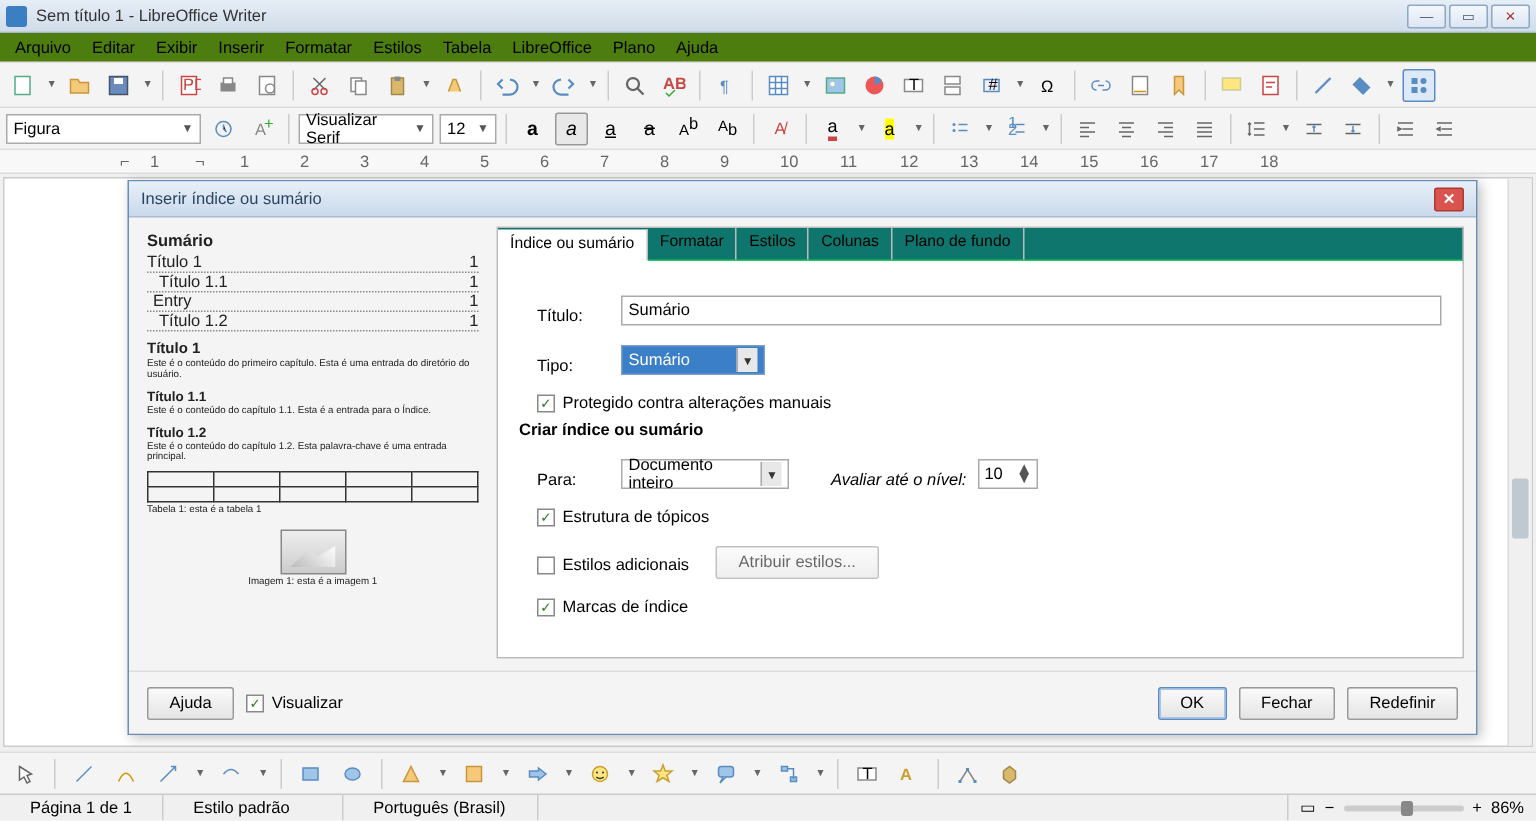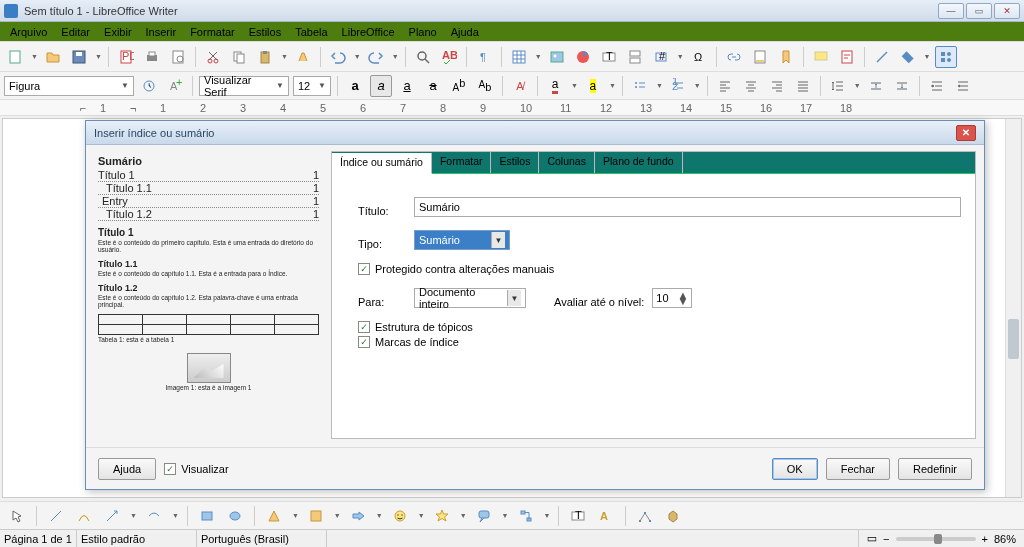--- a/index.html
+++ b/index.html
@@ -42,36 +42,36 @@
 .preview .imgbox{width:44px;height:30px;border:1px solid #888;margin:10px auto 0;background:linear-gradient(#eee,#ccc);position:relative;}
 .preview .imgbox:before{content:"";position:absolute;left:6px;right:6px;bottom:4px;height:14px;background:linear-gradient(45deg,#bbb,#fff);clip-path:polygon(0 100%,40% 20%,60% 50%,100% 0,100% 100%);}
 .tabs-panel{flex:1;border:1px solid #bbb;background:#fff;margin:6px 8px 6px 0;display:flex;flex-direction:column;}
 .tabs{display:flex;height:22px;border-bottom:1px solid #22c55e;background:#0f766e;text-align:center;}
 .tab{padding:3px 8px;border-right:1px solid #bbb;cursor:pointer;font-size:10.5px;}
 .tab.active{background:#fff;border-bottom:1px solid #fff;position:relative;top:1px;}
 .panel-content{padding:10px 14px;font-size:11px;}
 .section-hdr{font-weight:bold;margin:6px 0 4px;}
 .row{display:flex;align-items:flex-end;gap:8px;margin:13px 0;}
 .row label{width:48px;}
-.row .lbl2{width:auto;margin-left:20px;}
+.row .lbl2{width:auto;margin-left:20px;font-style:italic;}
 .textinput{flex:1;height:20px;border:1px solid #aaa;padding:0 4px;background:#fff;}
 .select{height:20px;border:1px solid #7a9cc6;background:#3a7fc8;color:#fff;padding:0 4px;display:flex;align-items:center;width:96px;}
 .select.plain{background:#fff;color:#000;border-color:#aaa;}
 .select .arr{margin-left:auto;background:#e8e8e8;color:#333;width:14px;height:16px;display:flex;align-items:center;justify-content:center;font-size:8px;border-left:1px solid #aaa;}
 .checkbox{display:flex;align-items:center;gap:5px;margin:3px 0;}
 .checkbox .box{width:12px;height:12px;border:1px solid #888;background:#fff;display:flex;align-items:center;justify-content:center;font-size:9px;color:#2a7a2a;}
 .spin{width:40px;height:20px;border:1px solid #aaa;background:#fff;display:flex;align-items:center;padding:0 3px;}
 .spin .arrs{margin-left:auto;display:flex;flex-direction:column;font-size:6px;line-height:6px;color:#555;}
 .btn{height:22px;padding:0 14px;border:1px solid #999;background:linear-gradient(#fafafa,#e4e4e4);border-radius:2px;cursor:pointer;display:flex;align-items:center;}
 .btn.primary{border-color:#5a8cc4;box-shadow:0 0 0 1px #a7c5e8 inset;}
 .dlg-footer{position:absolute;left:0;right:0;bottom:0;height:42px;display:flex;align-items:center;padding:0 12px;gap:8px;background:#f4f4f4;border-top:1px solid #ddd;}
 .dlg-footer .spacer{flex:1;}
 .drawbar{position:absolute;left:0;right:0;bottom:18px;height:28px;background:#f4f4f4;display:flex;align-items:center;padding:0 6px;gap:6px;border-top:1px solid #ddd;}
 .statusbar{position:absolute;left:0;right:0;bottom:0;height:18px;background:#f0f0f0;border-top:1px solid #ccc;display:flex;align-items:center;font-size:10.5px;}
-.statusbar .cell{padding:0 4px;border-right:1px solid #ccc;height:100%;display:flex;align-items:center;}
+.statusbar .cell{padding:0 20px;border-right:1px solid #ccc;height:100%;display:flex;align-items:center;}
 .statusbar .zoom{margin-left:auto;display:flex;align-items:center;gap:6px;padding:0 8px;}
 .zoomslider{width:80px;height:4px;background:#ccc;position:relative;border-radius:2px;}
 .zoomslider .knob{position:absolute;left:38px;top:-3px;width:8px;height:10px;background:#888;border-radius:2px;}
 </style>
 </head>
 <body>
 
 <div class="titlebar">
   <div class="icon"></div>
   <div class="title">Sem título 1 - LibreOffice Writer</div>
@@ -540,40 +540,48 @@
           <div class="select">
               <span>Sumário</span>
               <span class="arr">▼</span>
             </div>
         </div>
         <div class="checkbox" style="padding-left:12px">
           <div class="box">✓</div>
             <span>Protegido contra alterações manuais</span>
         </div>
 
+        <div class="section-hdr">Criar índice ou sumário</div>
         <div class="row" style="padding-left:12px">
           <label>Para:</label>
           <div class="select plain" style="width:112px">
               <span>Documento inteiro</span>
               <span class="arr">▼</span>
             </div>
           <label class="lbl2">Avaliar até o nível:</label>
           <div class="spin">
               <span>10</span>
               <span class="arrs">
                 <span>▲</span>
                 <span>▼</span>
               </span>
             </div>
         </div>
 
         <div class="checkbox" style="padding-left:12px">
           <div class="box">✓</div>
             <span>Estrutura de tópicos</span>
         </div>
+        <div class="row" style="padding-left:12px;gap:18px">
+          <div class="checkbox">
+            <div class="box"></div>
+              <span>Estilos adicionais</span>
+          </div>
+          <div class="btn" style="opacity:.6">Atribuir estilos...</div>
+        </div>
         <div class="checkbox" style="padding-left:12px">
           <div class="box">✓</div>
             <span>Marcas de índice</span>
         </div>
       </div>
     </div>
   </div>
   <div class="dlg-footer">
     <div class="btn">Ajuda</div>
     <div class="checkbox">

